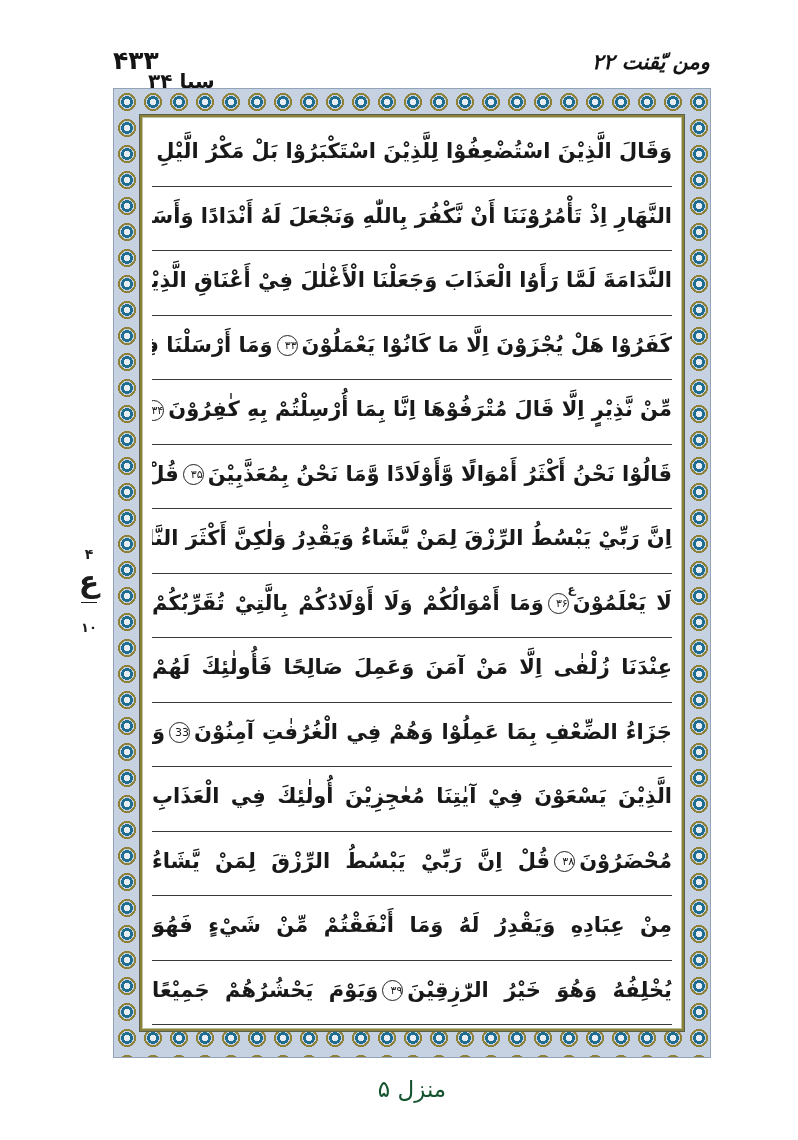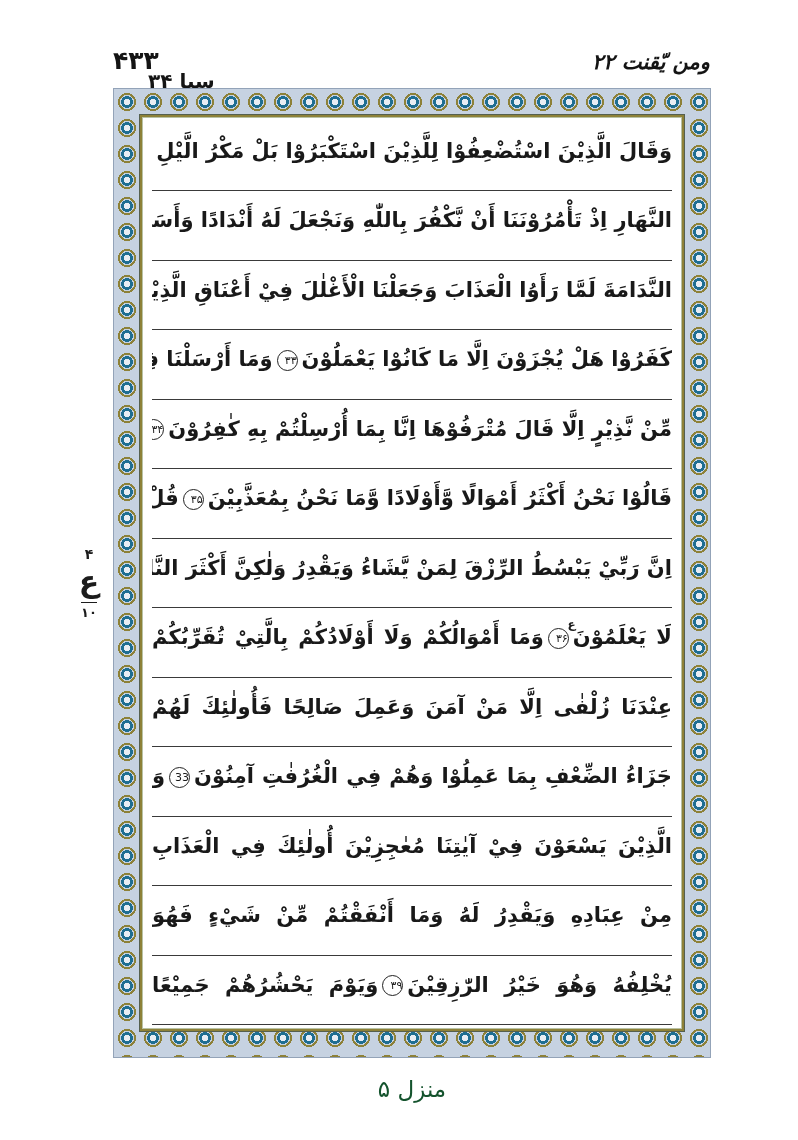--- a/index.html
+++ b/index.html
@@ -56,21 +56,21 @@
   .ruku-flag { position:absolute; top:-14px; right:-8px; font-size:12px; font-weight:bold; }
 
   
   .margin-marker {
     position:absolute; left:70px; top:546px; width:38px;
     display:flex; flex-direction:column; align-items:center;
     color:#1c1c1c; direction:rtl;
   }
   .margin-marker .num-top    { font-size:14px; font-weight:bold; line-height:16px; }
   .margin-marker .ain        { font-size:30px; font-weight:bold; line-height:40px; }
-  .margin-marker .num-bottom { font-size:13px; font-weight:bold; line-height:15px; border-top:1px solid #1c1c1c; padding-top:2px;text-align:center; }
+  .margin-marker .num-bottom { font-size:13px; font-weight:bold; line-height:15px; border-top:1px solid #1c1c1c; padding-top:17px;text-align:center; }
 
   
   .footer {
     position:absolute; left:113px; top:1076px; width:598px;
     text-align:center; font-size:23px; color:#14532d; direction:rtl;
   }
 </style>
 </head>
 <body>
 
@@ -87,20 +87,21 @@
         <div class="line"><span>النَّهَارِ اِذْ تَأْمُرُوْنَنَا أَنْ نَّكْفُرَ بِاللّٰهِ وَنَجْعَلَ لَهُ أَنْدَادًا وَأَسَرُّوا</span></div>
         <div class="line"><span>النَّدَامَةَ لَمَّا رَأَوُا الْعَذَابَ وَجَعَلْنَا الْأَغْلٰلَ فِيْ أَعْنَاقِ الَّذِيْنَ</span></div>
         <div class="line"><span>كَفَرُوْا هَلْ يُجْزَوْنَ اِلَّا مَا كَانُوْا يَعْمَلُوْنَ</span><span class="ayah-marker">۳۳</span><span>وَمَا أَرْسَلْنَا فِيْ قَرْيَةٍ</span></div>
         <div class="line"><span>مِّنْ نَّذِيْرٍ اِلَّا قَالَ مُتْرَفُوْهَا اِنَّا بِمَا أُرْسِلْتُمْ بِهِ كٰفِرُوْنَ</span><span class="ayah-marker">۳۴</span></div>
         <div class="line"><span>قَالُوْا نَحْنُ أَكْثَرُ أَمْوَالًا وَّأَوْلَادًا وَّمَا نَحْنُ بِمُعَذَّبِيْنَ</span><span class="ayah-marker">۳۵</span><span>قُلْ</span></div>
         <div class="line"><span>اِنَّ رَبِّيْ يَبْسُطُ الرِّزْقَ لِمَنْ يَّشَاءُ وَيَقْدِرُ وَلٰكِنَّ أَكْثَرَ النَّاسِ</span></div>
         <div class="line"><span>لَا يَعْلَمُوْنَ</span><span class="ayah-marker">۳۶<span class="ruku-flag">ع</span></span><span>وَمَا أَمْوَالُكُمْ وَلَا أَوْلَادُكُمْ بِالَّتِيْ تُقَرِّبُكُمْ</span></div>
         <div class="line"><span>عِنْدَنَا زُلْفٰى اِلَّا مَنْ آمَنَ وَعَمِلَ صَالِحًا فَأُولٰئِكَ لَهُمْ</span></div>
         <div class="line"><span>جَزَاءُ الضِّعْفِ بِمَا عَمِلُوْا وَهُمْ فِي الْغُرُفٰتِ آمِنُوْنَ</span><span class="ayah-marker">33</span><span>وَ</span></div>
         <div class="line"><span>الَّذِيْنَ يَسْعَوْنَ فِيْ آيٰتِنَا مُعٰجِزِيْنَ أُولٰئِكَ فِي الْعَذَابِ</span></div>
+        <div class="line"><span>مُحْضَرُوْنَ</span><span class="ayah-marker">۳۸</span><span>قُلْ اِنَّ رَبِّيْ يَبْسُطُ الرِّزْقَ لِمَنْ يَّشَاءُ</span></div>
         <div class="line"><span>مِنْ عِبَادِهِ وَيَقْدِرُ لَهُ وَمَا أَنْفَقْتُمْ مِّنْ شَيْءٍ فَهُوَ</span></div>
         <div class="line"><span>يُخْلِفُهُ وَهُوَ خَيْرُ الرّٰزِقِيْنَ</span><span class="ayah-marker">۳۹</span><span>وَيَوْمَ يَحْشُرُهُمْ جَمِيْعًا</span></div>
         <div style="display:contents" id="quran-lines"></div>
     </div>
   </div>
 
   <div class="margin-marker">
     <span class="num-top">۴</span>
     <span class="ain">ع</span>
     <span class="num-bottom">۱۰</span>

